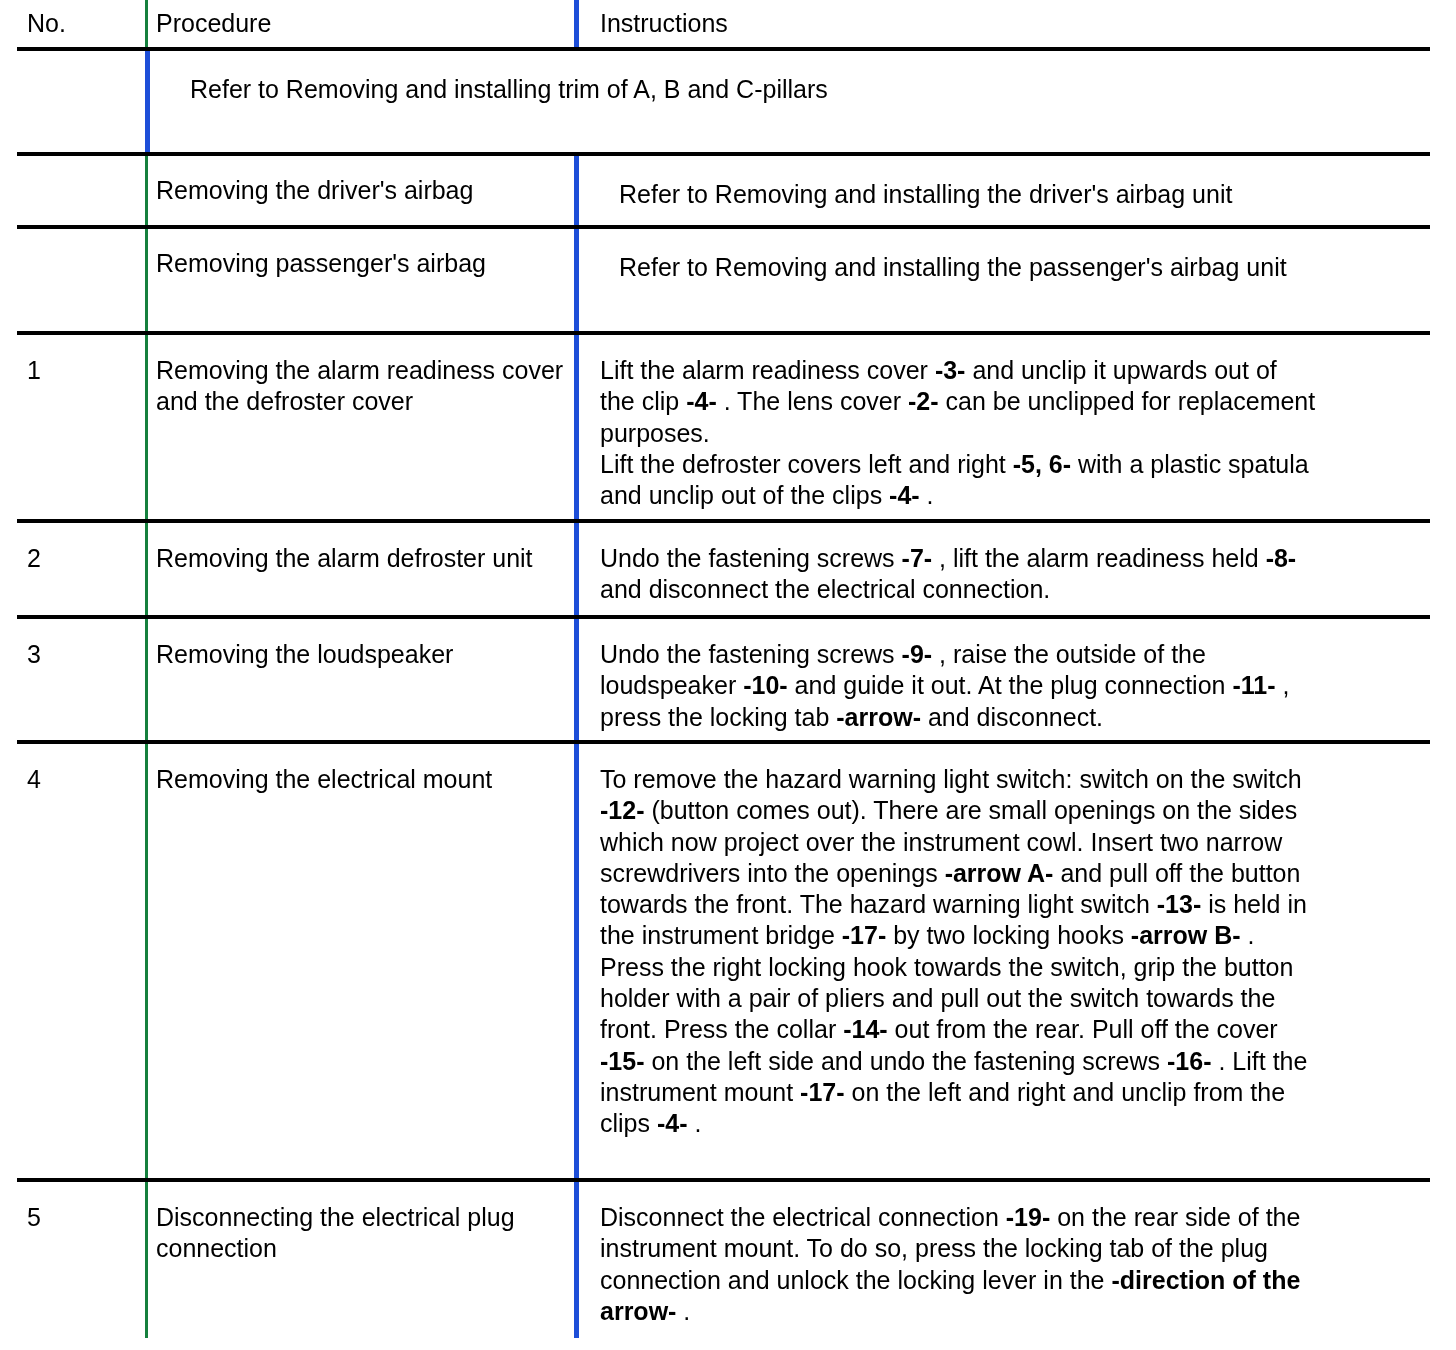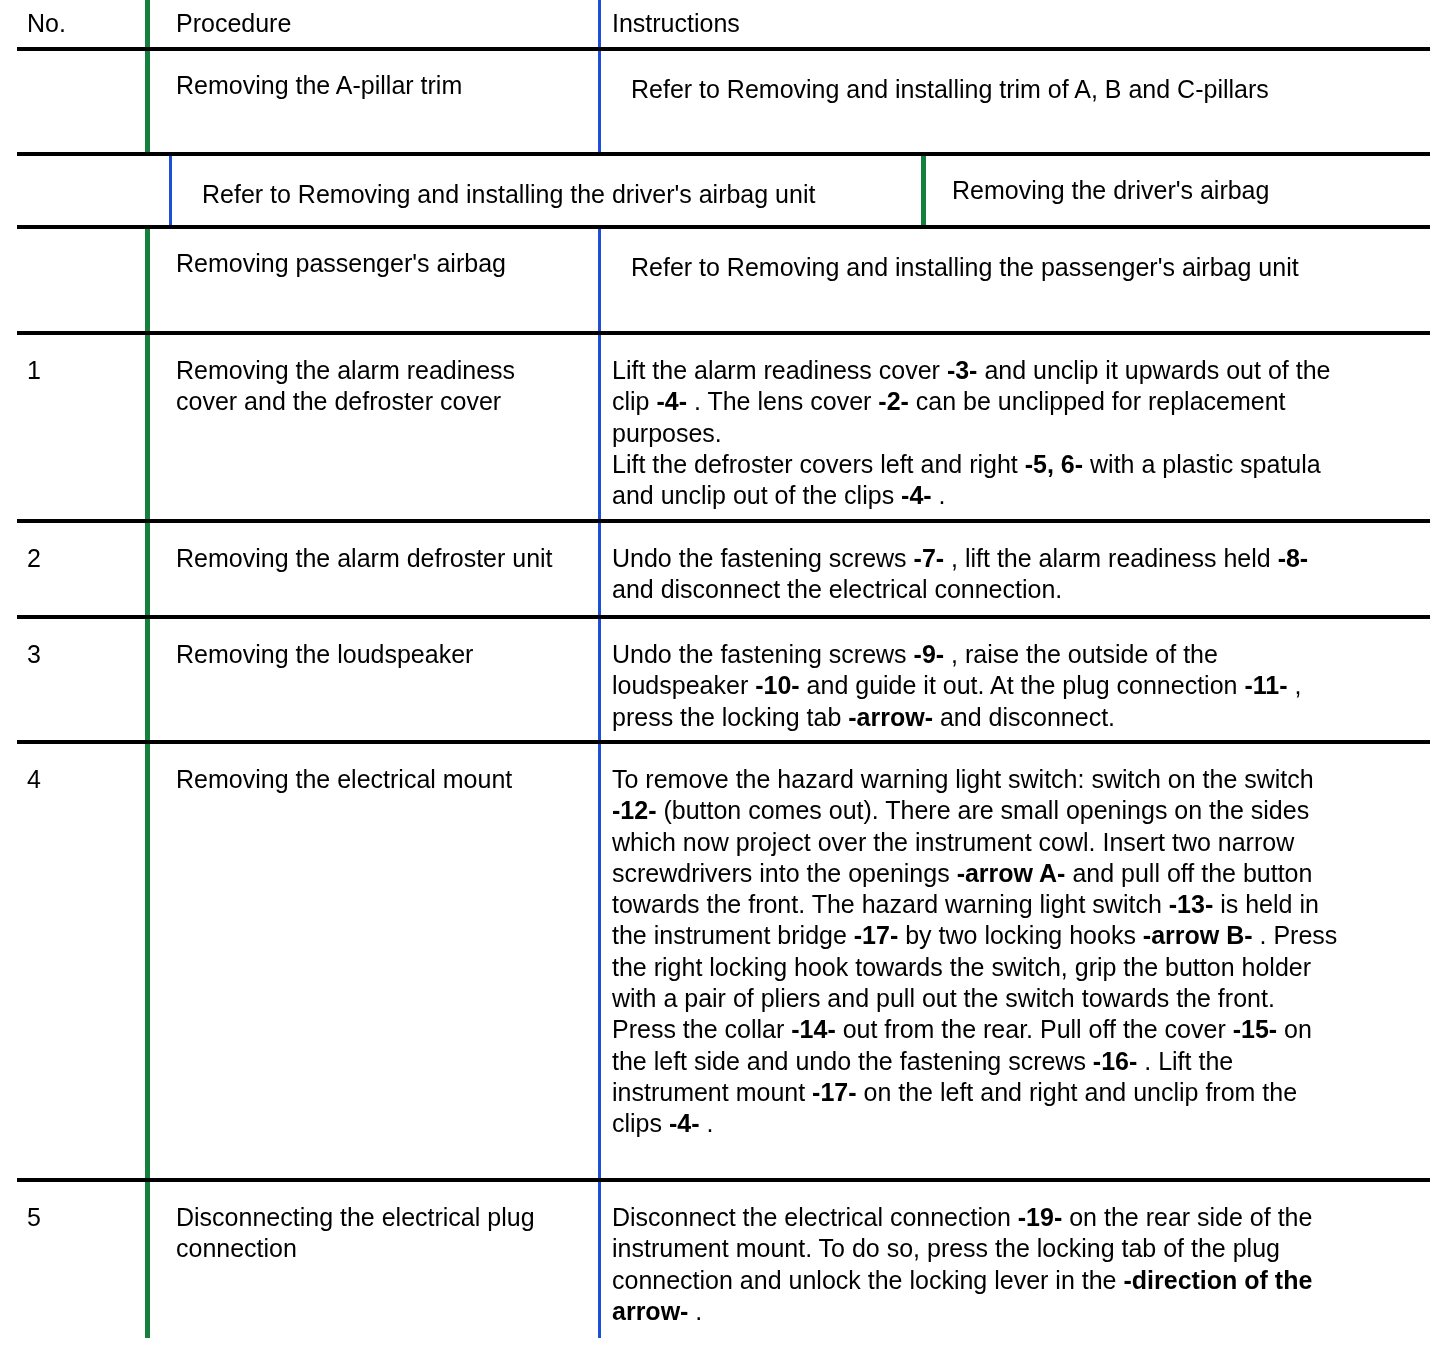--- a/index.html
+++ b/index.html
@@ -3,22 +3,22 @@
 <meta charset="utf-8">
 <style>
   html, body { margin: 0; padding: 0; background: #ffffff; }
   body { width: 1456px; height: 1350px; position: relative; overflow: hidden;
          font-family: "Liberation Sans", sans-serif; color: #000; }
   .tbl { position: absolute; left: 17px; top: 0; width: 1413px; }
   .row { position: relative; display: flex; }
   .row.bordered { border-bottom: 4px solid #000; }
   .cell { box-sizing: border-box; font-size: 25px; line-height: 31.3px; }
   .c-no { width: 128px; padding-left: 10px; }
-  .c-proc { width: 429px; padding-left: 26px; padding-right: 6px; border-left: 5px solid #15803d; }
-  .c-ins { width: 752px; padding-left: 11px; padding-right: 8px; border-left: 3px solid #1d4ed8; margin-left: 24px; }
+  .c-proc { width: 429px; padding-left: 8px; padding-right: 6px; border-left: 3px solid #15803d; }
+  .c-ins { width: 752px; padding-left: 21px; padding-right: 8px; border-left: 5px solid #1d4ed8; }
   .hdr .cell { font-weight: normal; padding-top: 8px; height: 47px; }
   .ref { line-height: 38px; }
   .ref .indent { display: inline-block; width: 19px; }
   b { font-weight: bold; }
   .r0 .cell { padding-top: 19px; height: 101px; }
   .r1 .cell { padding-top: 19px; height: 69px; }
   .r2 .cell { padding-top: 19px; height: 102px; }
   .r3 .cell { padding-top: 20px; height: 184px; }
   .r4 .cell { padding-top: 20px; height: 92px; }
   .r5 .cell { padding-top: 20px; height: 121px; }
@@ -31,28 +31,27 @@
 
 <div class="tbl">
   <div class="row hdr bordered">
     <div class="cell c-no">No.</div>
     <div class="cell c-proc">Procedure</div>
     <div class="cell c-ins">Instructions</div>
   </div>
 
   <div class="row r0 bordered">
     <div class="cell c-no"></div>
-    <div class="cell c-proc">Removing the A-pillar trim</div>
     <div class="cell c-ins ref"><span class="indent"></span><span>Refer to Removing and installing trim of A, B and C-pillars</span></div>
   </div>
 
   <div class="row r1 bordered">
     <div class="cell c-no"></div>
+    <div class="cell c-proc">Removing the driver's airbag</div>
     <div class="cell c-ins ref"><span class="indent"></span><span>Refer to Removing and installing the driver's airbag unit</span></div>
-    <div class="cell c-proc">Removing the driver's airbag</div>
   </div>
 
   <div class="row r2 bordered">
     <div class="cell c-no"></div>
     <div class="cell c-proc">Removing passenger's airbag</div>
     <div class="cell c-ins ref"><span class="indent"></span><span>Refer to Removing and installing the passenger's airbag unit</span></div>
   </div>
 
   <div class="row r3 bordered">
     <div class="cell c-no">1</div>

